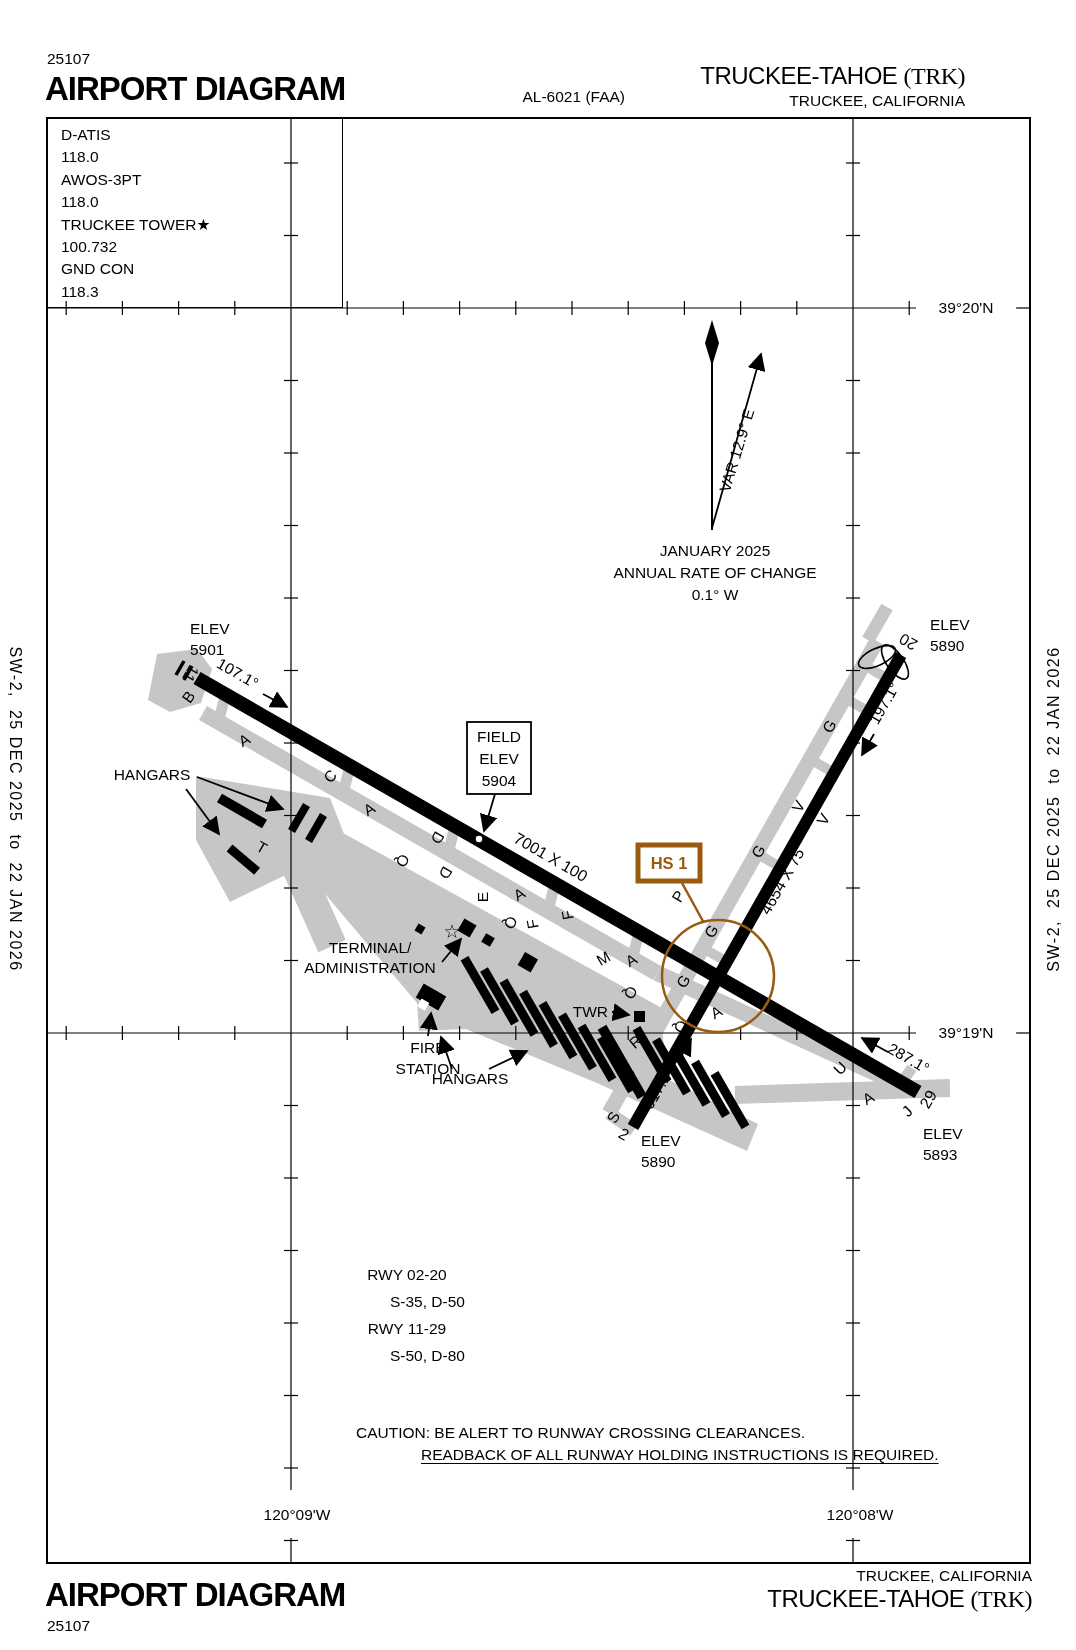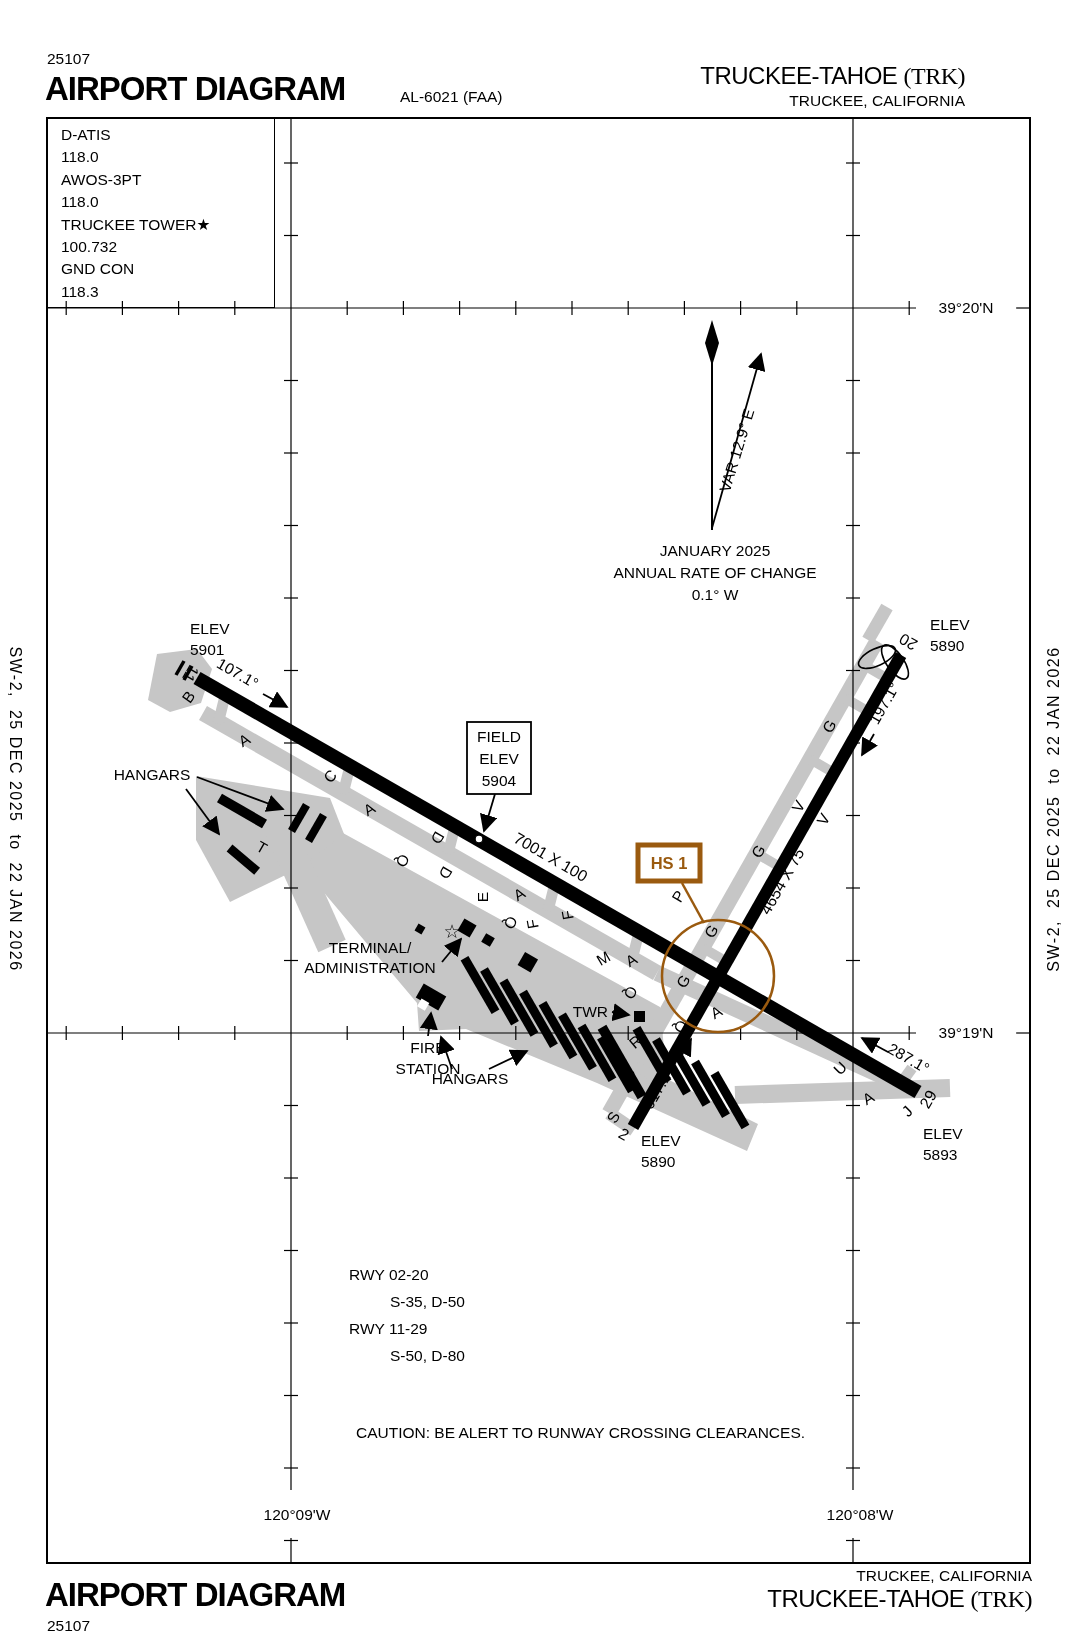--- a/index.html
+++ b/index.html
@@ -4,25 +4,25 @@
 <style>
   html,body{margin:0;padding:0;background:#ffffff;}
   .page{position:relative;width:1076px;height:1650px;background:#fff;overflow:hidden;
         font-family:"Liberation Sans",sans-serif;color:#000;}
   .abs{position:absolute;}
   .big-title{font-size:33px;letter-spacing:-1px;font-weight:700;}
   .t15{font-size:15.5px;}
   .t22{font-size:24px;letter-spacing:-0.5px;}
   .serif{font-family:"Liberation Serif",serif;}
   .right{text-align:right;}
-  .center{text-align:left;}
-  .comm{left:47px;top:118px;width:228px;height:190px;box-sizing:border-box;
+  .center{text-align:right;}
+  .comm{left:47px;top:118px;width:296px;height:190px;box-sizing:border-box;
         border:1.5px solid #000;padding:5px 0 0 13px;line-height:22.4px;font-size:15.5px;}
   .edge{width:420px;font-size:16px;letter-spacing:1.5px;white-space:pre;text-align:center;}
-  .rwyblock{left:349px;top:1261px;font-size:15.5px;line-height:27px;}
+  .rwyblock{left:349px;top:1261px;font-size:15.5px;line-height:27px;text-align:center;}
   .rwyblock .indent{margin-left:41px;}
   .caution1{left:326px;top:1424px;font-size:15.5px;margin-left:30px;}
   .caution2{left:421px;top:1446px;font-size:15.5px;text-decoration:underline;text-underline-offset:3px;}
   svg text{font-family:"Liberation Sans",sans-serif;fill:#000;}
   .svt{font-size:15.5px;}
   .svt16{font-size:16px;}
   .txl{font-size:15.5px;}
   .gray{stroke:#c6c6c6;fill:none;}
   .grayf{fill:#c6c6c6;stroke:none;}
   .gl{stroke:#000;stroke-width:1.2;fill:none;}
@@ -323,20 +323,21 @@
   <div class="abs edge" style="left:844px;top:800px;transform:rotate(-90deg)">SW-2,  25 DEC 2025  to  22 JAN 2026</div>
 
   <div class="abs rwyblock">
     <div>RWY 02-20</div>
     <div class="indent">S-35, D-50</div>
     <div>RWY 11-29</div>
     <div class="indent">S-50, D-80</div>
   </div>
 
   <div class="abs caution1">CAUTION: BE ALERT TO RUNWAY CROSSING CLEARANCES.</div>
+  <div class="abs caution2">READBACK OF ALL RUNWAY HOLDING INSTRUCTIONS IS REQUIRED.</div>
 
   <div class="abs t15 right" style="left:632px;top:1567px;width:400px">TRUCKEE, CALIFORNIA</div>
   <div class="abs t22 right" style="left:632px;top:1585px;width:400px">
     <span>TRUCKEE-TAHOE</span>
     <span class="serif">(TRK)</span>
   </div>
   <div class="abs big-title" style="left:45px;top:1576px">AIRPORT DIAGRAM</div>
   <div class="abs t15" style="left:47px;top:1617px">25107</div>
 </div>
 

